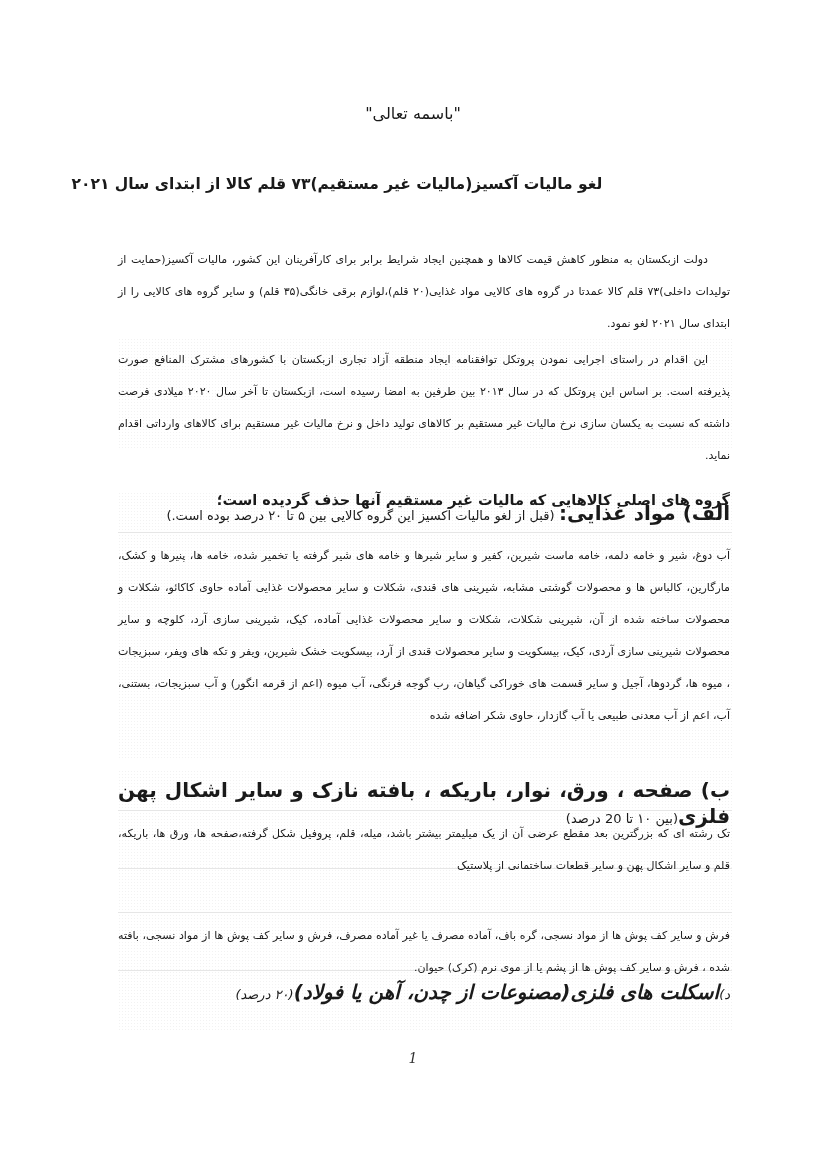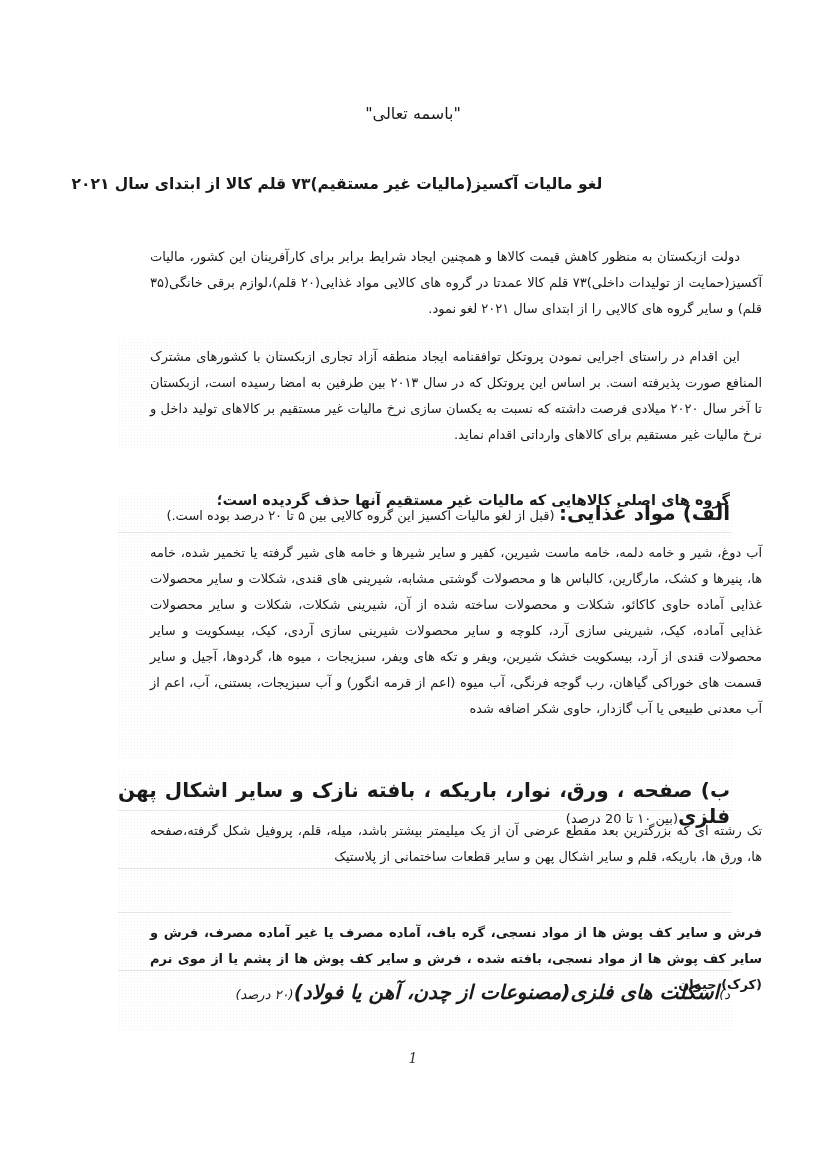--- a/index.html
+++ b/index.html
@@ -10,21 +10,21 @@
   .page { position:absolute; left:0; top:0; width:826px; height:1169px; }
   .bismillah {
     position:absolute; top:104px; left:0; width:826px; text-align:center;
     font-size:16px; direction:rtl;
   }
   .title {
     position:absolute; top:175px; left:0; width:674px; text-align:center;
     font-size:15.5px; font-weight:bold; direction:rtl;
   }
   .block { position:absolute; left:118px; width:612px; direction:rtl; text-align:justify; text-align-last:right; }
-  .para { font-size:13px; line-height:26px;margin-left:32px; }
+  .para { font-size:11px; line-height:32px; }
   .shade {
     position:absolute; left:118px; width:614px; background:
       radial-gradient(circle, rgba(0,0,0,0.05) 0.6px, transparent 0.9px) 0 0/3px 3px;
   }
   .sep { position:absolute; left:118px; width:614px; height:1px; background:#e6e6e6; }
   .heading { font-size:14.5px; font-weight:bold; line-height:24px; }
   .sub { font-size:13.6px; line-height:24px; }
   .sub b { font-weight:bold; font-size:20px; }
   .sub .note { font-weight:normal; font-size:13px; }
   .pagenum {
@@ -58,20 +58,20 @@
     <b>الف) مواد غذایی:</b>
     <span class="note">(قبل از لغو مالیات آکسیز این گروه کالایی بین ۵ تا ۲۰ درصد بوده است.)</span>
   </div>
   <div class="block para" style="top:540px;">آب دوغ، شیر و خامه دلمه،  خامه ماست شیرین، کفیر و سایر شیرها و خامه های شیر گرفته یا تخمیر شده، خامه ها،  پنیرها و کشک، مارگارین، کالباس ها و  محصولات گوشتی مشابه، شیرینی های قندی، شکلات و سایر محصولات غذایی آماده حاوی کاکائو، شکلات و محصولات ساخته شده از آن، شیرینی شکلات، شکلات و سایر محصولات غذایی آماده، کیک، شیرینی سازی آرد، کلوچه و سایر محصولات شیرینی سازی آردی، کیک، بیسکویت  و سایر محصولات قندی از آرد، بیسکویت خشک شیرین، ویفر و تکه های  ویفر، سبزیجات ، میوه ها، گردوها، آجیل  و سایر قسمت های خوراکی گیاهان، رب گوجه فرنگی، آب میوه (اعم از قرمه انگور) و آب سبزیجات، بستنی، آب، اعم از آب معدنی طبیعی یا آب گازدار، حاوی شکر اضافه شده</div>
 
   <div class="block sub" style="top:778px;">
     <b>ب) صفحه ، ورق، نوار، باریکه ، بافته نازک و سایر اشکال پهن فلزی</b><span class="note">(بین ۱۰ تا 20 درصد)</span>
   </div>
   <div class="block para" style="top:818px;">تک رشته ای که بزرگترین بعد مقطع عرضی آن از یک میلیمتر بیشتر باشد، میله، قلم، پروفیل شکل گرفته،صفحه ها، ورق ها، باریکه، قلم و سایر اشکال پهن و سایر قطعات ساختمانی از پلاستیک</div>
 
-  <div class="block para" style="top:920px;font-weight:bold;">فرش و سایر کف پوش ها از مواد نسجی، گره باف، آماده مصرف یا غیر آماده مصرف، فرش و سایر کف پوش ها  از مواد نسجی،  بافته شده ، فرش و سایر کف پوش ها  از پشم یا از موی نرم (کرک) حیوان.</div>
+  <div class="block para" style="top:920px;">فرش و سایر کف پوش ها از مواد نسجی، گره باف، آماده مصرف یا غیر آماده مصرف، فرش و سایر کف پوش ها  از مواد نسجی،  بافته شده ، فرش و سایر کف پوش ها  از پشم یا از موی نرم (کرک) حیوان.</div>
 
   <div class="block sub" style="top:980px;font-style:italic;">
     <span class="note">د)</span><b>اسکلت های فلزی(مصنوعات از چدن، آهن یا فولاد)</b><span class="note">(۲۰ درصد)</span>
   </div>
 
   <div class="pagenum">1</div>
 </div>
 
 </body></html>

